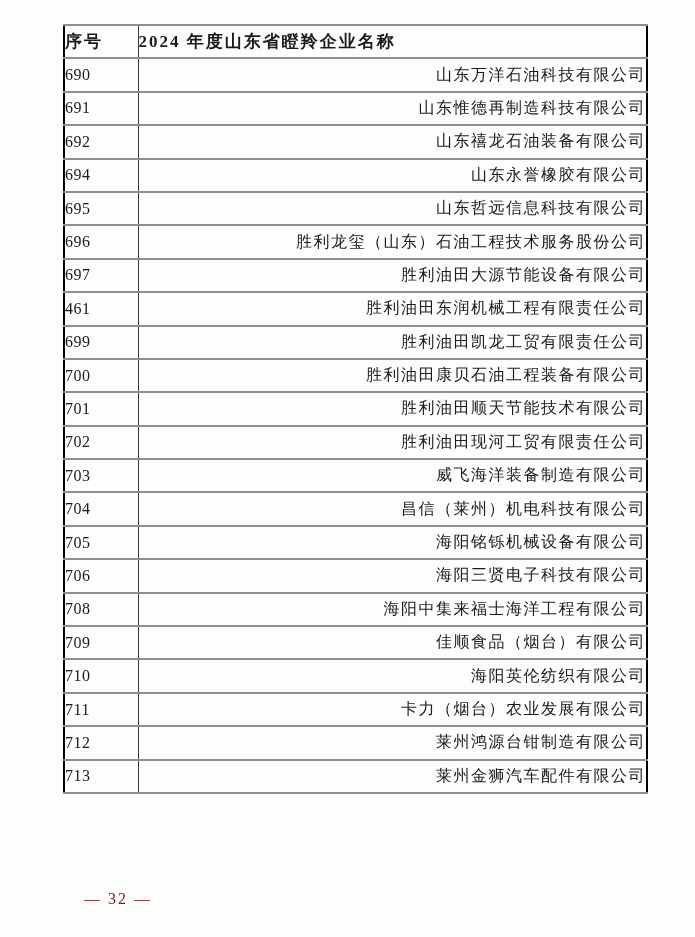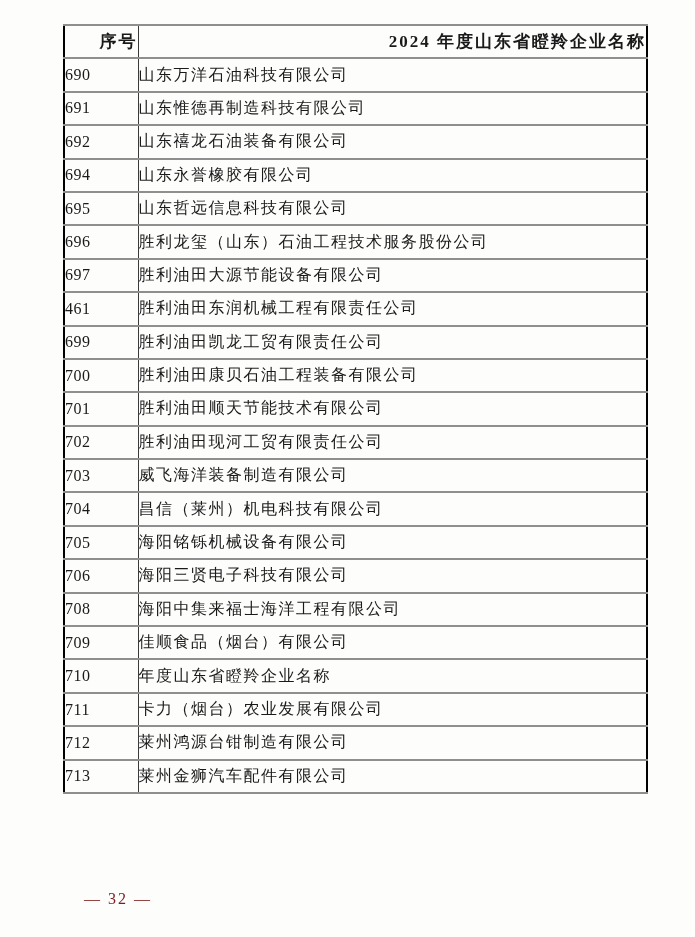--- a/index.html
+++ b/index.html
@@ -37,28 +37,28 @@
     background: #fdfdfc;
     vertical-align: middle;
     white-space: nowrap;
     overflow: hidden;
   }
   .col-no { width: 74px; }
   table.roster th {
     font-weight: bold;
     font-size: 17px;
     letter-spacing: 2px;
-    text-align: right;
+    text-align: left;
   }
   td.cell-no {
     font-size: 16px;
     letter-spacing: 0.5px;
   }
   td.cell-name {
-    text-align: left;
+    text-align: right;
     padding-left: 11px;
     font-size: 16px;
     letter-spacing: 1.5px;
   }
   .page-footer {
     position: absolute;
     left: 84px;
     top: 890px;
     font-size: 16px;
     letter-spacing: 2px;
@@ -169,21 +169,21 @@
     <td class="cell-name">海阳中集来福士海洋工程有限公司</td>
   </tr>
 
   <tr>
     <td class="cell-no">709</td>
     <td class="cell-name">佳顺食品（烟台）有限公司</td>
   </tr>
 
   <tr>
     <td class="cell-no">710</td>
-    <td class="cell-name">年度山东省瞪羚企业名称</td>
+    <td class="cell-name">海阳英伦纺织有限公司</td>
   </tr>
 
   <tr>
     <td class="cell-no">711</td>
     <td class="cell-name">卡力（烟台）农业发展有限公司</td>
   </tr>
 
   <tr>
     <td class="cell-no">712</td>
     <td class="cell-name">莱州鸿源台钳制造有限公司</td>

